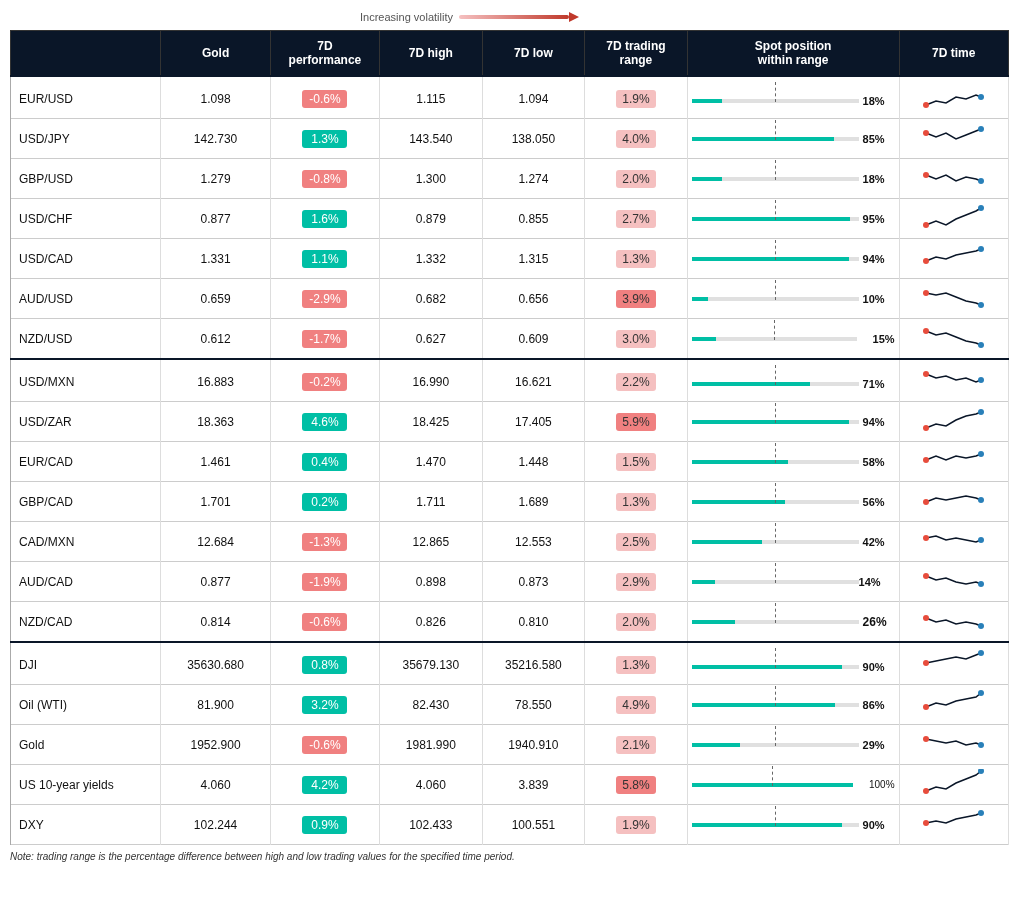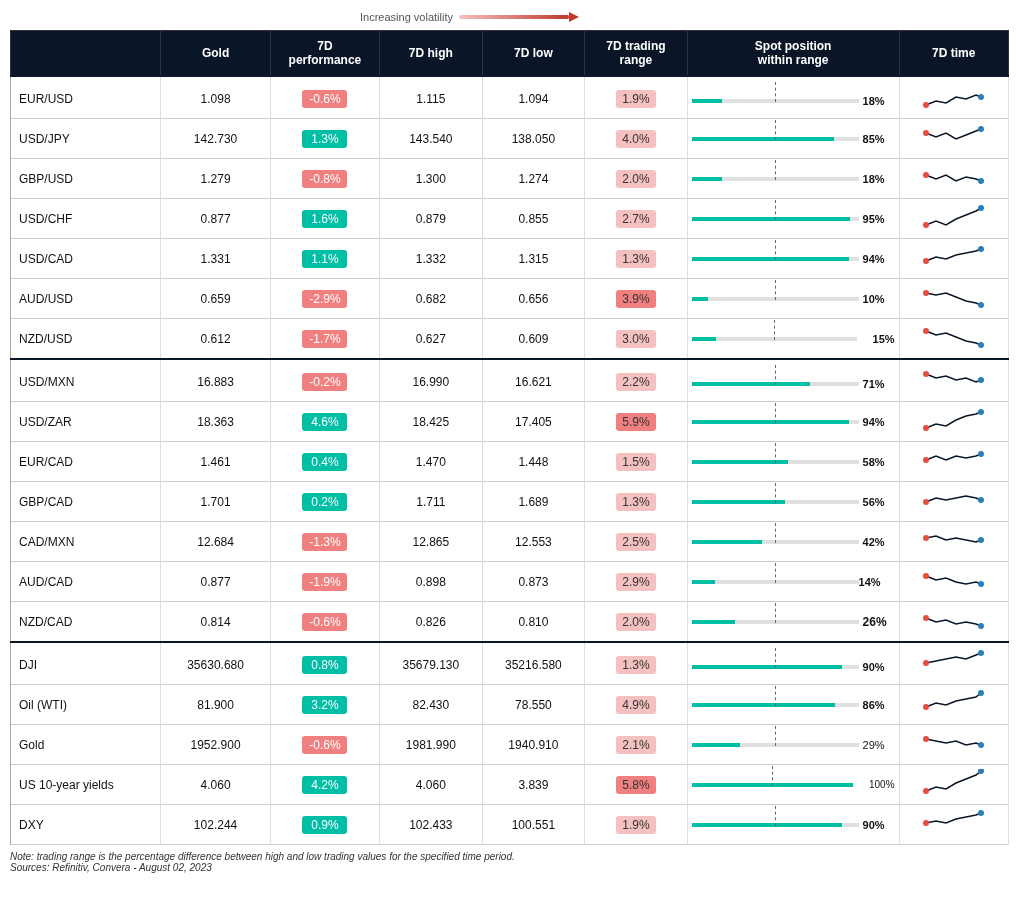--- a/index.html
+++ b/index.html
@@ -634,21 +634,21 @@
           <td>1940.910</td>
           <td><span class="range-neutral">2.1%</span></td>
           <td class="spot-bar-cell">
       <div class="spot-bar-container">
         <div style="position:relative;width:calc(100% - 36px);height:22px;">
           <div class="spot-bar-track">
             <div class="spot-bar-fill" style="width:29%"></div>
           </div>
           <div class="spot-bar-dashed"></div>
         </div>
-        <span style="font-size:11px;font-weight:normal;margin-left:4px;text-align:center;">29%</span>
+        <span style="font-size:11px;font-weight:bold;margin-left:4px;text-align:center;">29%</span>
       </div>
     </td>
           <td class="trend-cell">
       <svg class="trend-svg" viewBox="0 0 65 28">
         <polyline points="5,10 15,12 25,14 35,12 45,16 55,14 60,16" fill="none" stroke="#0a1628" stroke-width="1.5"></polyline>
         <circle cx="5" cy="10" r="3" fill="#e74c3c"></circle>
         <circle cx="60" cy="16" r="3" fill="#2980b9"></circle>
       </svg>
     </td>
         </tr>
@@ -702,15 +702,14 @@
         <circle cx="5" cy="14" r="3" fill="#e74c3c"></circle>
         <circle cx="60" cy="4" r="3" fill="#2980b9"></circle>
       </svg>
     </td>
         </tr>
       </tbody>
   </table>
 
   <div class="footer">
     <div>Note: trading range is the percentage difference between high and low trading values for the specified time period.</div>
-    <div>Sources: Refinitiv, Convera - August 02, 2023</div>
   </div>
 </div>
 
 </body></html>

